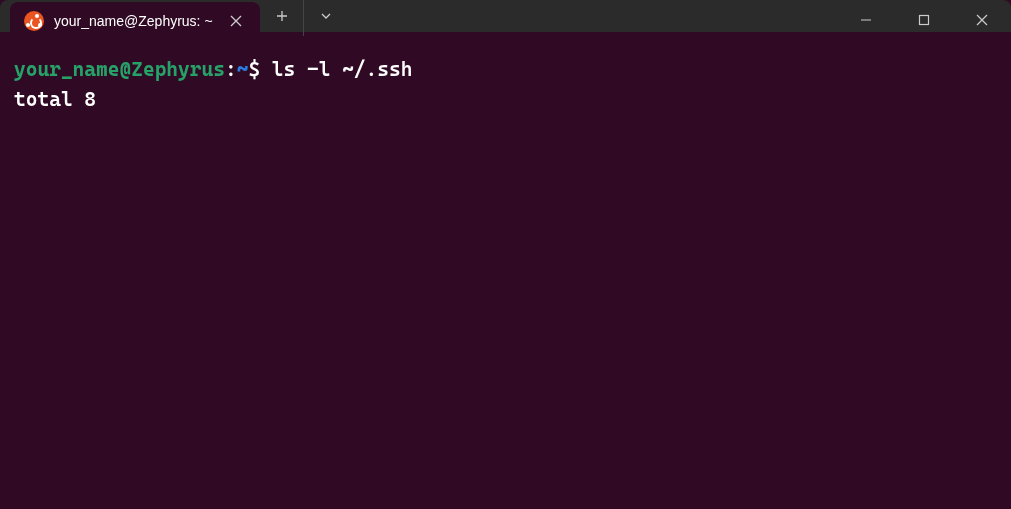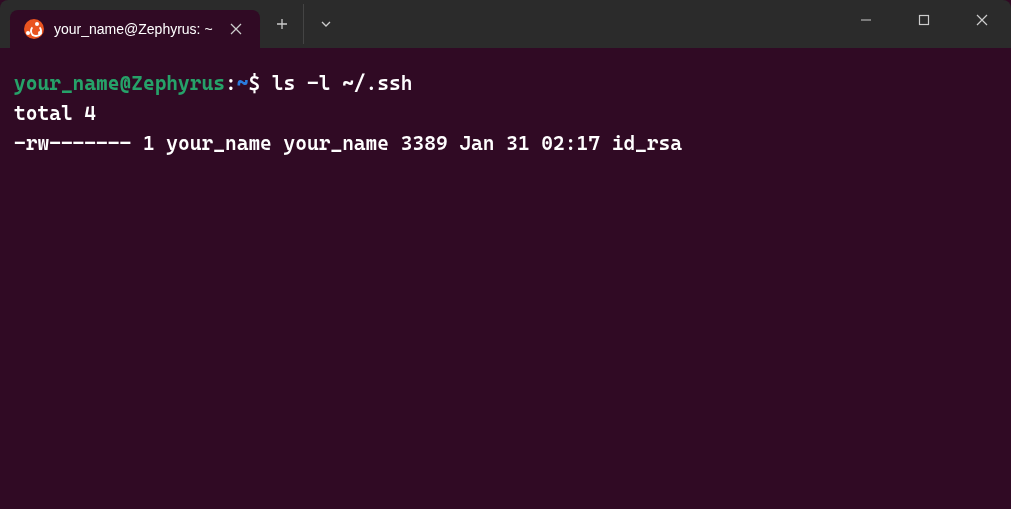--- a/index.html
+++ b/index.html
@@ -5,21 +5,21 @@
     * { margin: 0; padding: 0; box-sizing: border-box; }
     body {
       width: 1011px;
       height: 509px;
       background: #300a24;
       font-family: 'Cascadia Mono', 'Consolas', monospace;
       overflow: hidden;
       border-radius: 8px;
     }
     .titlebar {
-      height: 48px;
+      height: 32px;
       background: #2b2b2b;
       display: flex;
       align-items: center;
       padding-left: 10px;
     }
     .tab {
       display: flex;
       align-items: center;
       height: 38px;
       background: #300a24;
@@ -99,25 +99,26 @@
     }
     .win-btn {
       width: 58px;
       height: 40px;
       display: flex;
       align-items: center;
       justify-content: center;
       color: #ccc;
     }
     .terminal {
-      padding: 20px 14px;
+      padding: 2px 14px;
       font-size: 20px;
       line-height: 1.5;
       color: #ffffff;
       font-weight: 600;
+      margin-top: 20px;
     }
     .line { white-space: pre; font-family: 'Cascadia Mono', 'Consolas', monospace; }
     .user { color: #26a269; font-weight: bold; }
     .path { color: #12488b; font-weight: bold; }
     .path { color: #2a7bde; }
     .colon { color: #ffffff; }
     .cmd { color: #ffffff; }
     .cursor {
       display: inline-block;
       width: 12px;
@@ -170,15 +171,14 @@
     <div class="win-btn close">
       <svg width="12" height="12" viewBox="0 0 12 12">
           <path d="M1 1 L11 11 M11 1 L1 11" stroke="currentColor" stroke-width="1.2" fill="none"></path>
         </svg>
     </div>
   </div>
 </div>
 
 <div class="terminal">
   <div class="line"><span class="user">your_name@Zephyrus</span><span class="colon">:</span><span class="path">~</span><span class="colon">$ </span><span class="cmd">ls -l ~/.ssh</span></div>
-  <div class="line">total 4</div>
-  <div class="line">-rw------- 1 your_name your_name 3389 Jan 31 02:17 id_rsa</div>
+  <div class="line">total 8</div>
 </div>
 
 </body></html>

